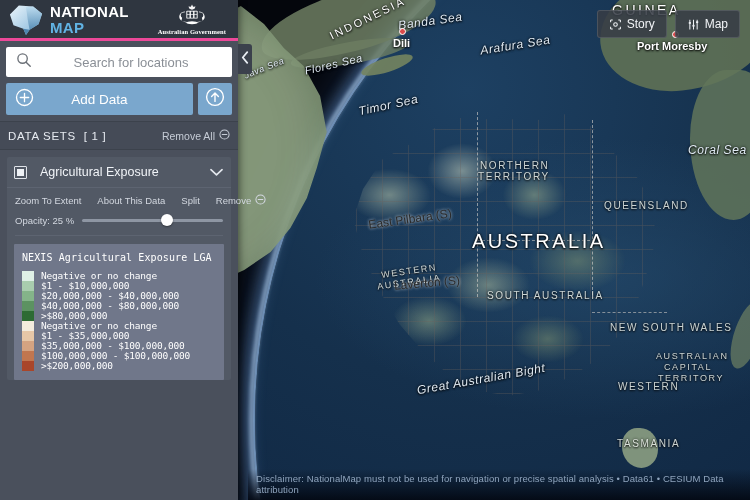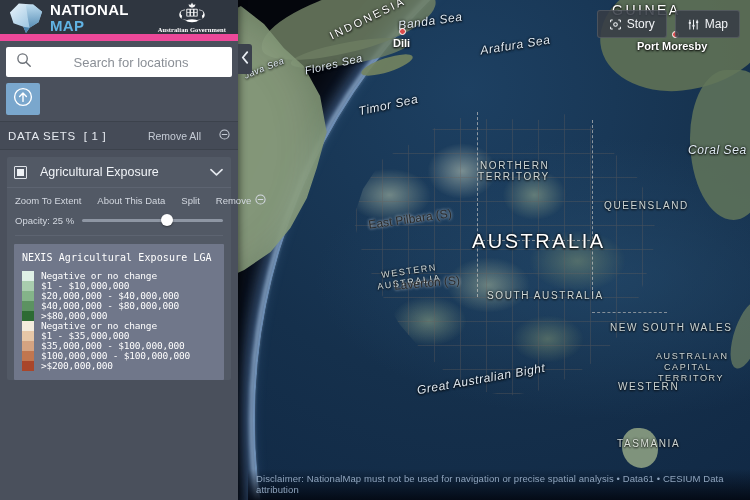--- a/index.html
+++ b/index.html
@@ -176,21 +176,21 @@
   #sidebar {
     position:absolute; left:0; top:0; width:238px; height:500px;
     background:#4a505c;
     z-index:30;
     display:flex; flex-direction:column;
     box-shadow: 2px 0 7px rgba(0,0,0,.45);
   }
   .brandbar {
     height:41px; background:#2f3640;
     display:flex; align-items:center; padding:0 6px;
-    border-bottom:7px solid #ec4899;
+    border-bottom:3px solid #ec4899;
   }
   .logo-mark { width:40px; height:34px; flex:0 0 auto; }
   .logo-text { margin-left:4px; line-height:1; }
   .logo-nat { font-size:15px; font-weight:bold; color:#fff; letter-spacing:.3px; display:block; }
   .logo-map { font-size:15px; font-weight:bold; color:#61b3e4; letter-spacing:.3px; display:block; margin-top:1px;}
   .crest-wrap { margin-left:auto; display:flex; flex-direction:column; align-items:center; padding-right:6px;}
   .crest { width:40px; height:24px; }
   .crest-label { font-size:6.5px; color:#fff; font-family:"Liberation Serif", serif; font-weight:bold; letter-spacing:.1px; margin-top:1px;}
 
   .searchwrap { padding:6px 6px 0 6px; background:#4a505c; }
@@ -220,21 +220,21 @@
   }
 
   .datasets-hdr {
     display:flex; align-items:center; justify-content:space-between;
     padding:7px 8px 7px 8px;
     border-top:1px solid #3c424c;
     border-bottom:1px solid #3c424c;
     background:#454b57;
   }
   .ds-title { font-size:11.5px; color:#e6eaf0; letter-spacing:.7px; }
-  .ds-removeall { display:flex; align-items:center; gap:18px; font-size:10.5px; color:#c6ccd6; cursor:pointer; }
+  .ds-removeall { display:flex; align-items:center; gap:4px; font-size:10.5px; color:#c6ccd6; cursor:pointer; }
 
   .ds-body { padding:7px 7px 0 7px; }
   .layercard { background:#525965; border-radius:2px; }
   .layer-hdr {
     display:flex; align-items:center; gap:13px;
     padding:6px 8px 6px 7px;
     border-bottom:1px solid #5d6471;
   }
   .chk {
     width:13px; height:13px; border:1.5px solid #dfe3e9; border-radius:1px;
@@ -430,20 +430,29 @@
           <svg width="16" height="16" viewBox="0 0 18 18">
             <circle cx="7.4" cy="7.4" r="5.3" fill="none" stroke="#6b7077" stroke-width="1.5"></circle>
             <path d="M11.4 11.4 L16 16" stroke="#6b7077" stroke-width="1.6" stroke-linecap="round"></path>
           </svg>
         </span>
         <input type="text" placeholder="Search for locations" style="">
       </div>
     </div>
 
     <div class="addrow">
+      <div class="addbtn">
+        <span class="plus">
+          <svg width="19" height="19" viewBox="0 0 20 20">
+            <circle cx="10" cy="10" r="8.4" fill="none" stroke="#fff" stroke-width="1.4"></circle>
+            <path d="M10 5.6v8.8M5.6 10h8.8" stroke="#fff" stroke-width="1.4" stroke-linecap="round"></path>
+          </svg>
+        </span>
+        <span>Add Data</span>
+      </div>
       <div class="uploadbtn">
         <span>
           <svg width="20" height="20" viewBox="0 0 20 20">
             <circle cx="10" cy="10" r="8.4" fill="none" stroke="#fff" stroke-width="1.4"></circle>
             <path d="M10 14.4V6.2M6.6 9.4L10 6 13.4 9.4" stroke="#fff" stroke-width="1.4" fill="none" stroke-linecap="round" stroke-linejoin="round"></path>
           </svg>
         </span>
       </div>
     </div>
 

